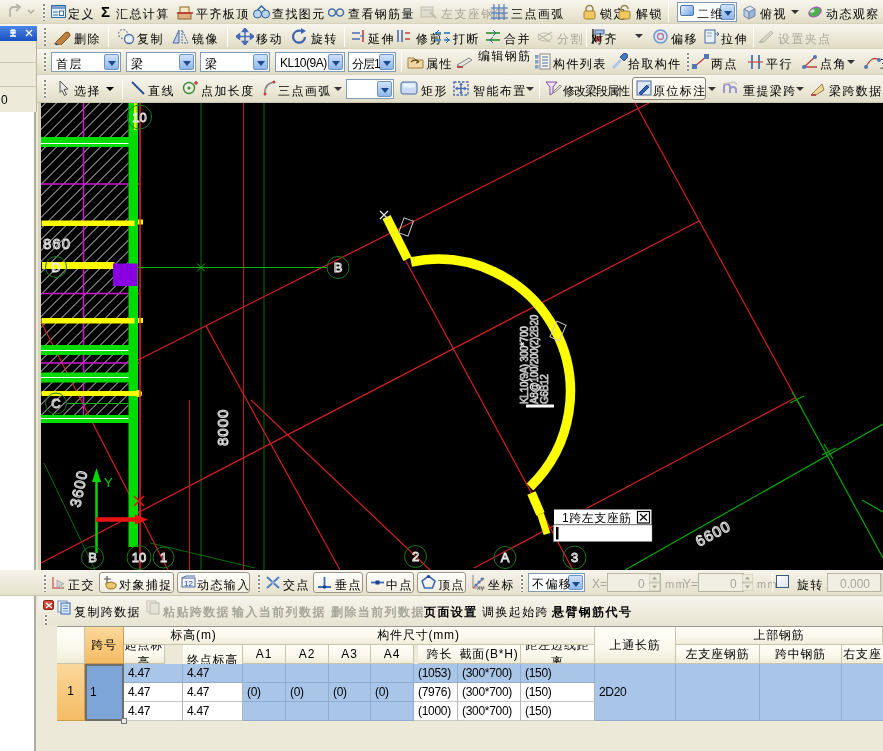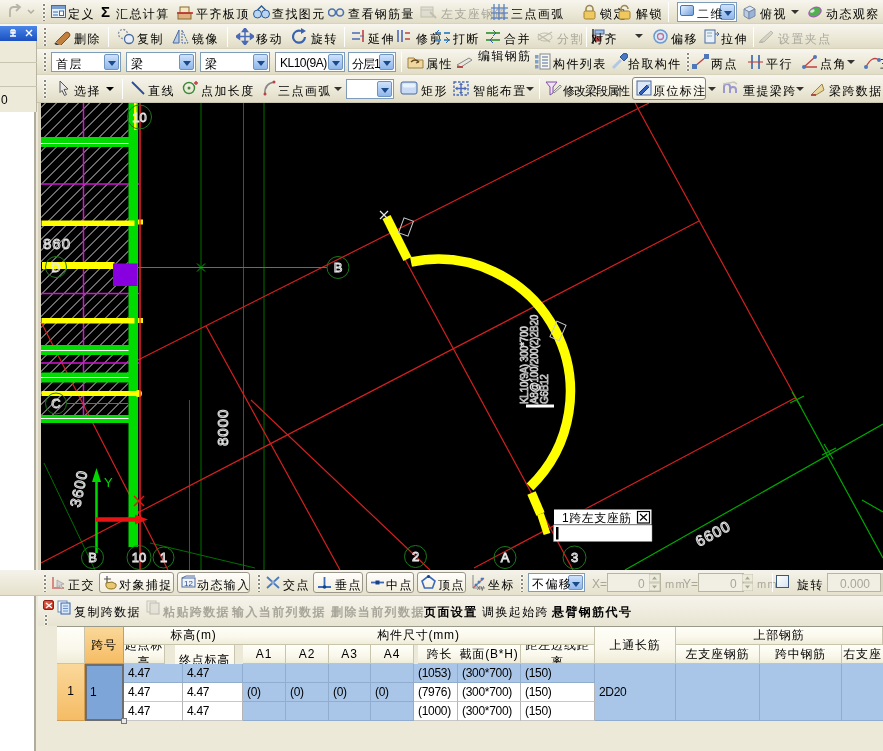--- a/index.html
+++ b/index.html
@@ -653,21 +653,21 @@
 <div class="hc" style="left:57px;top:627px;width:28px;height:37px"></div>
 <div class="hc" style="left:85px;top:627px;width:39px;height:37px;background:linear-gradient(#fad89a,#f5bc64);border-right-color:#d09c50;border-bottom-color:#d09c50">
     <span>跨号</span>
   </div>
 <div class="hc" style="left:124px;top:627px;width:140px;height:18px">
     <span>标高(m)</span>
   </div>
 <div class="hc" style="left:124px;top:645px;width:41px;height:19px">
     <span>起点标高</span>
   </div>
-<div class="hc" style="left:175px;top:645px;width:60px;height:31px">
+<div class="hc" style="left:183px;top:645px;width:60px;height:31px">
     <span>终点标高</span>
   </div>
 <div class="hc" style="left:243px;top:627px;width:352px;height:18px">
     <span>构件尺寸(mm)</span>
   </div>
 <div class="hc" style="left:243px;top:645px;width:43px;height:19px">
     <span>A1</span>
   </div>
 <div class="hc" style="left:286px;top:645px;width:43px;height:19px">
     <span>A2</span>

